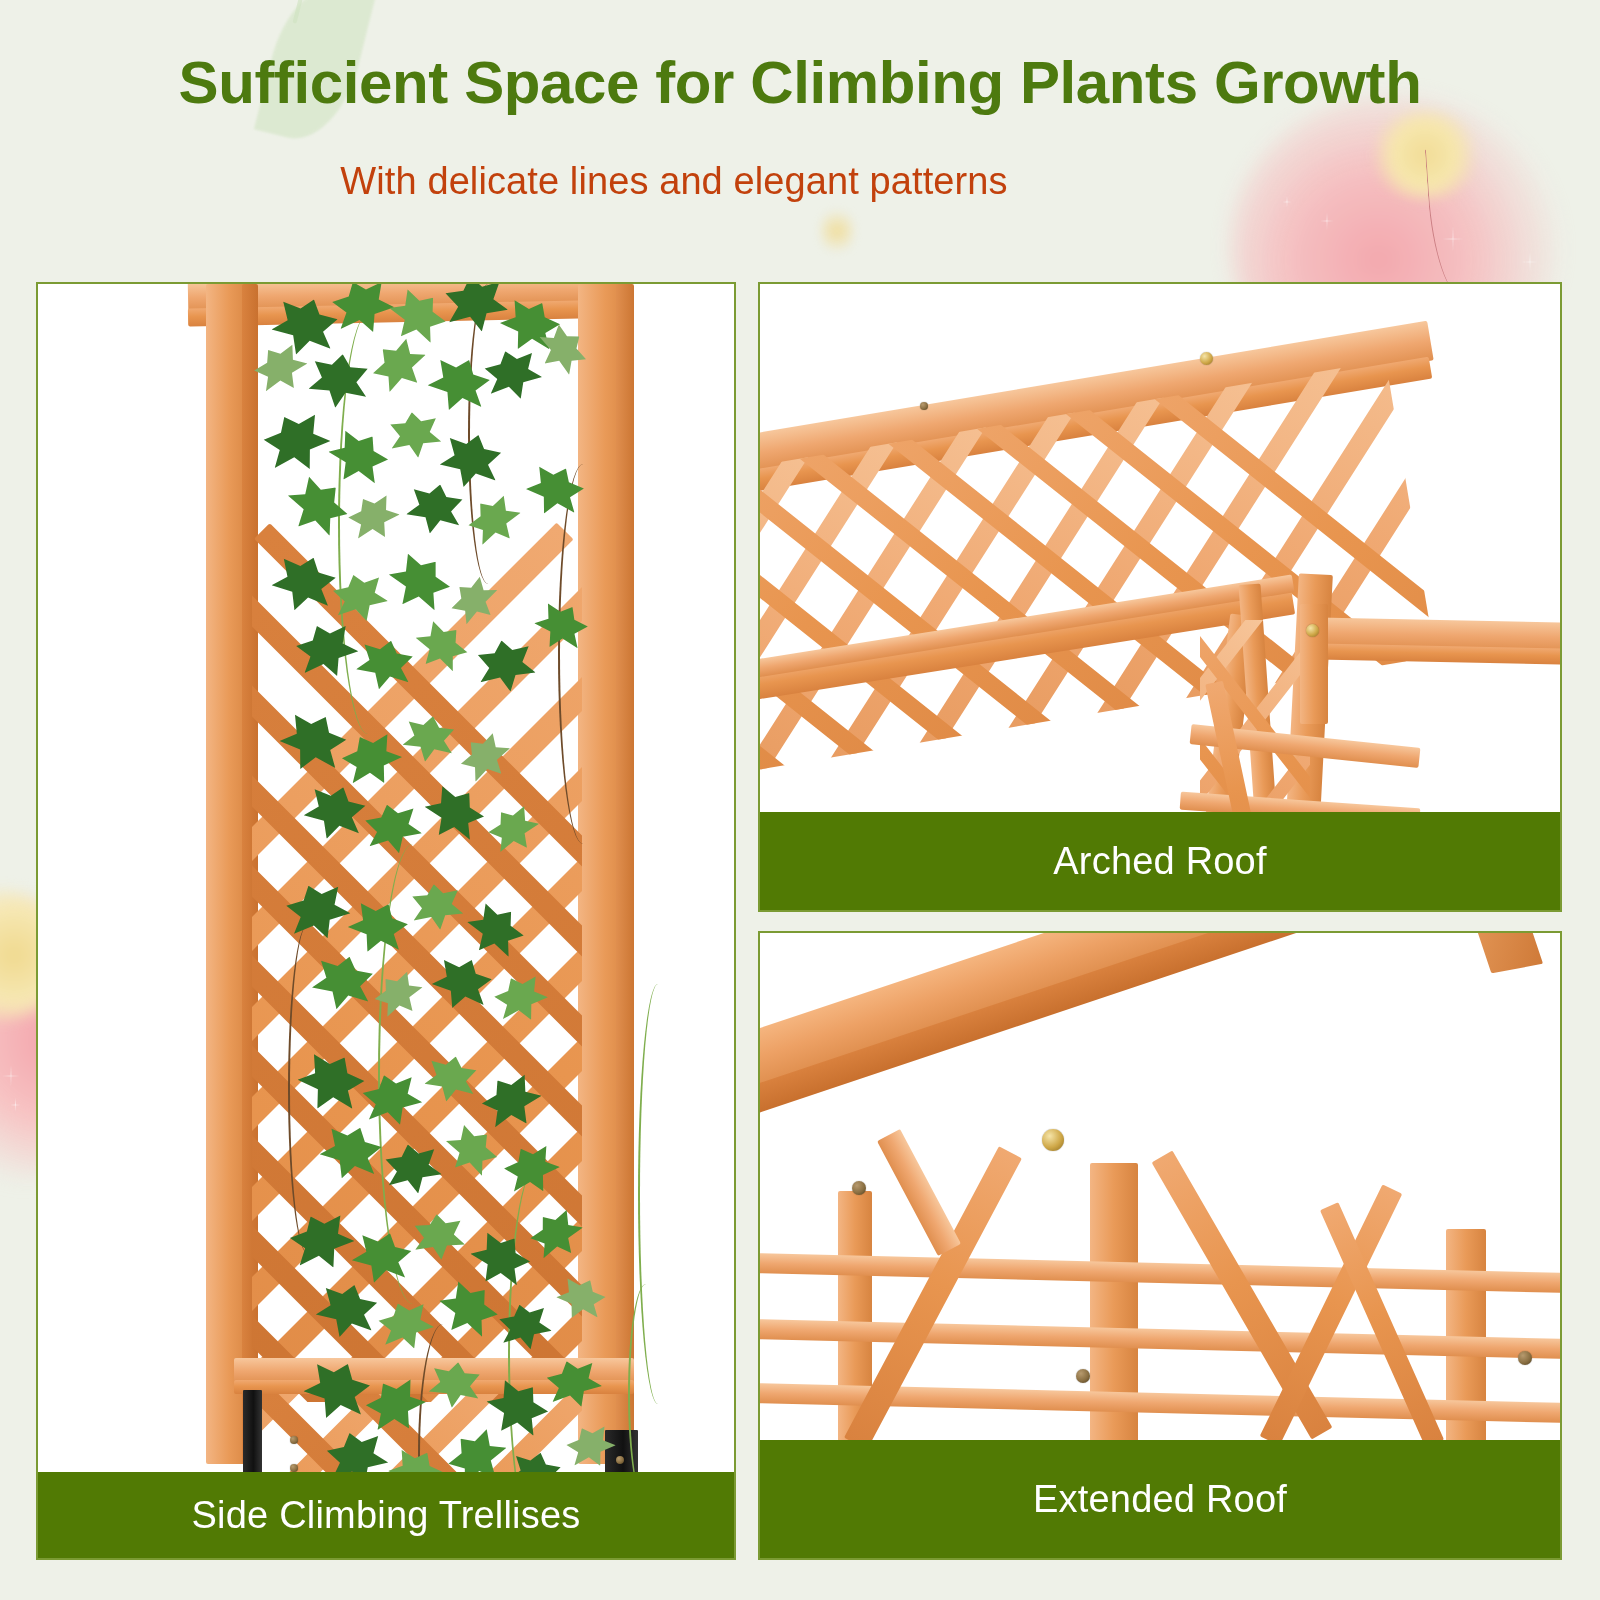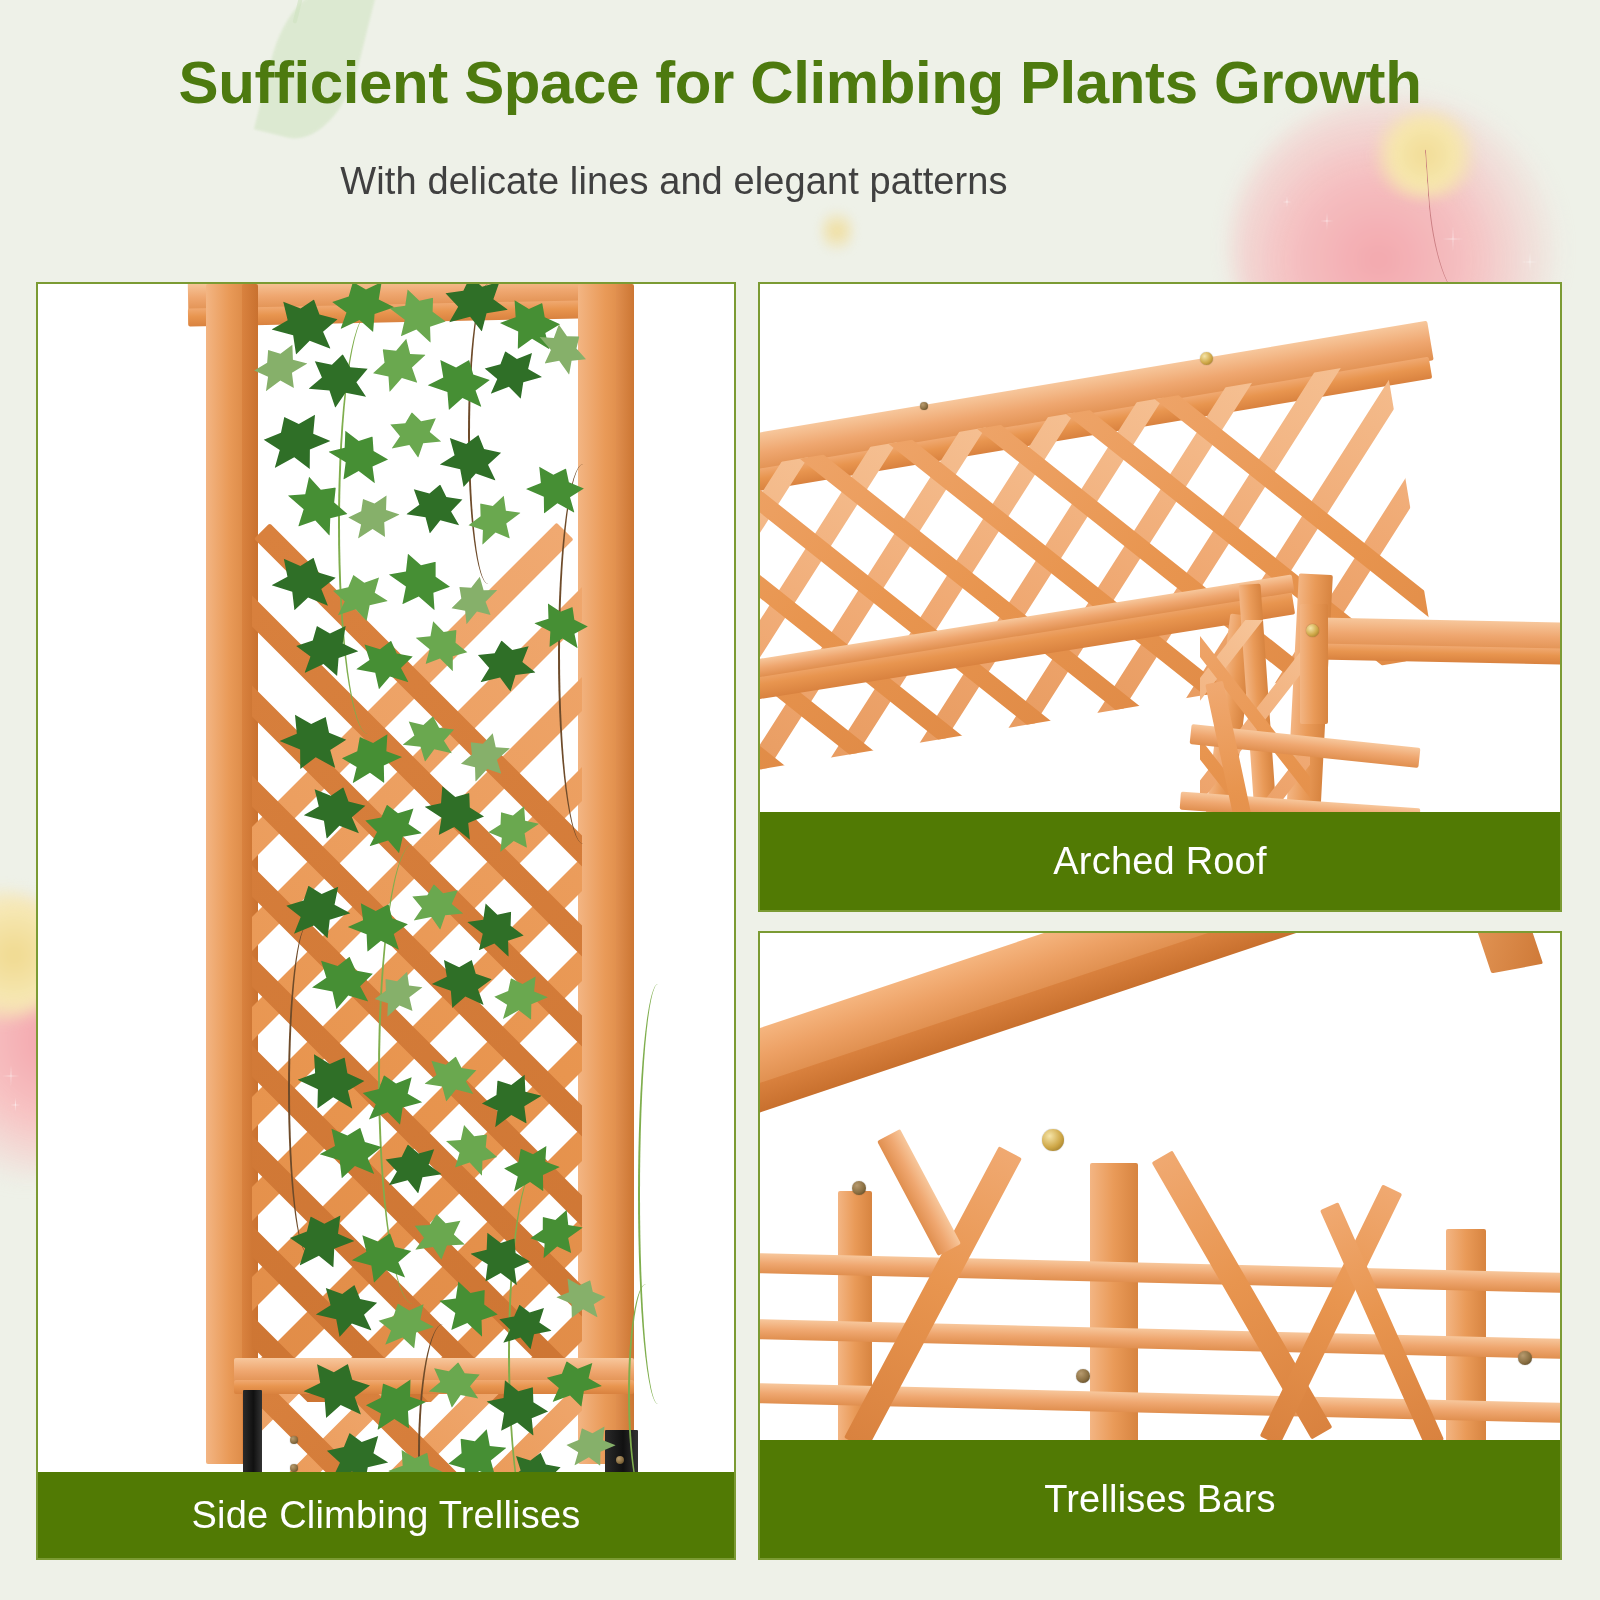--- a/index.html
+++ b/index.html
@@ -93,21 +93,21 @@
     text-align: center;
     font-size: 60px; font-weight: bold;
     color: #4d7a0f;
     letter-spacing: -0.4px;
     white-space: nowrap;
   }
   .subtitle {
     position: absolute; left: 0; top: 160px; width: 1348px;
     text-align: center;
     font-size: 38px; font-weight: normal;
-    color: #404040;
+    color: #c2410c;
     letter-spacing: 0.1px;
   }
 
   
   .panel {
     position: absolute;
     background: #fff;
     border: 2px solid #7b9b33;
     overflow: hidden;
   }
@@ -486,15 +486,15 @@
                 background:linear-gradient(120deg,#e79c5d 0%,#cf7a38 100%);
                 border-radius:2px;"></div>
 
     <div class="screw" style="left:282px;top:196px;width:22px;height:22px;"></div>
     <div class="screw sm dk" style="left:92px;top:248px;width:14px;height:14px;"></div>
     <div class="screw sm dk" style="left:316px;top:436px;width:14px;height:14px;"></div>
     <div class="screw sm dk" style="left:758px;top:418px;width:14px;height:14px;"></div>
   </div>
 
   <div class="banner banner-bars">
-    <span>Trellises Bars</span>
+    <span>Extended Roof</span>
   </div>
 </div>
 
 </body></html>

